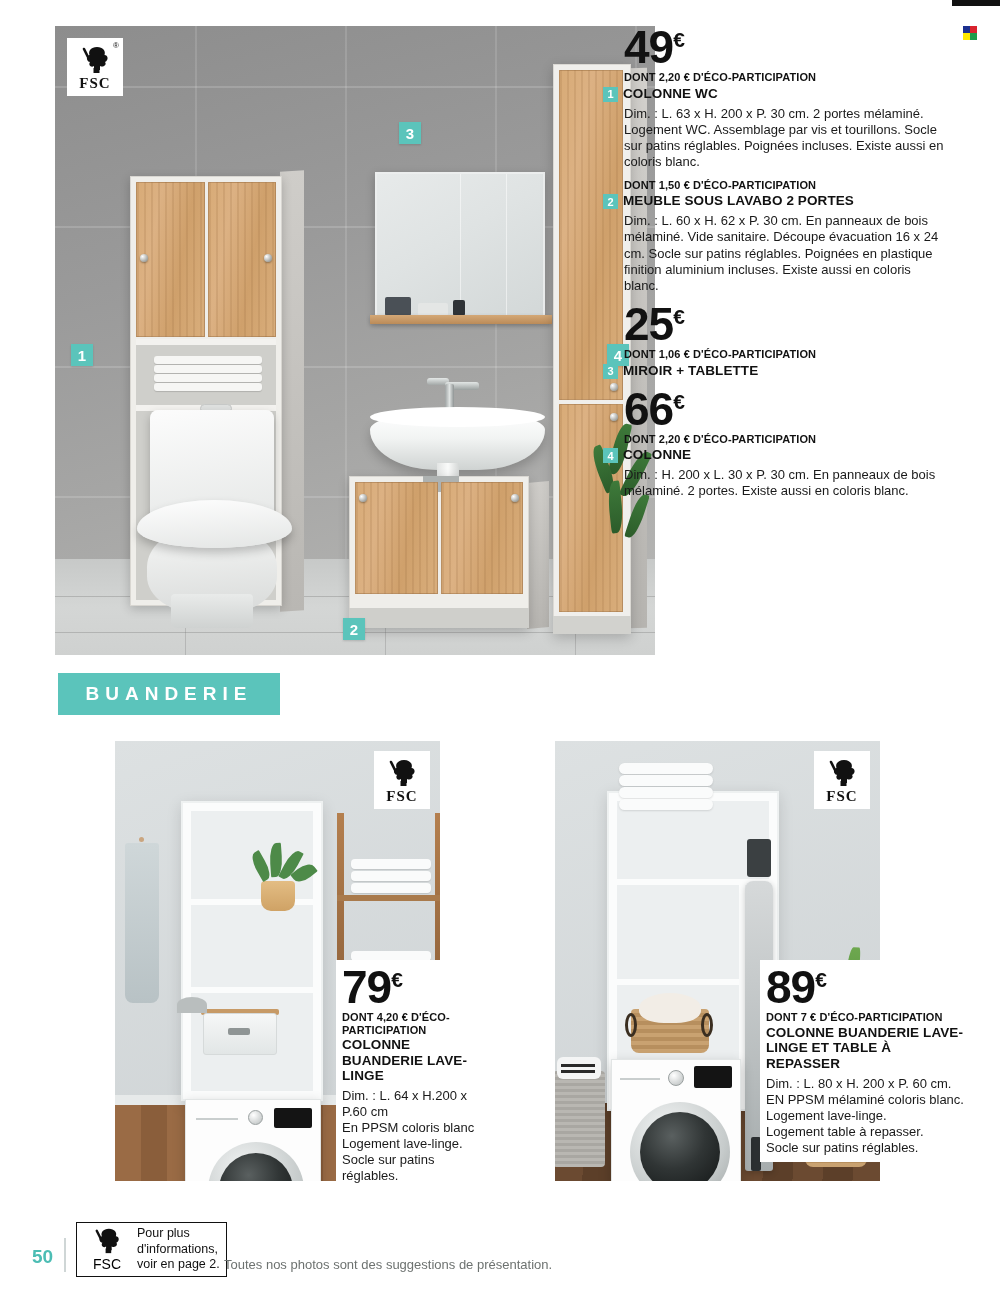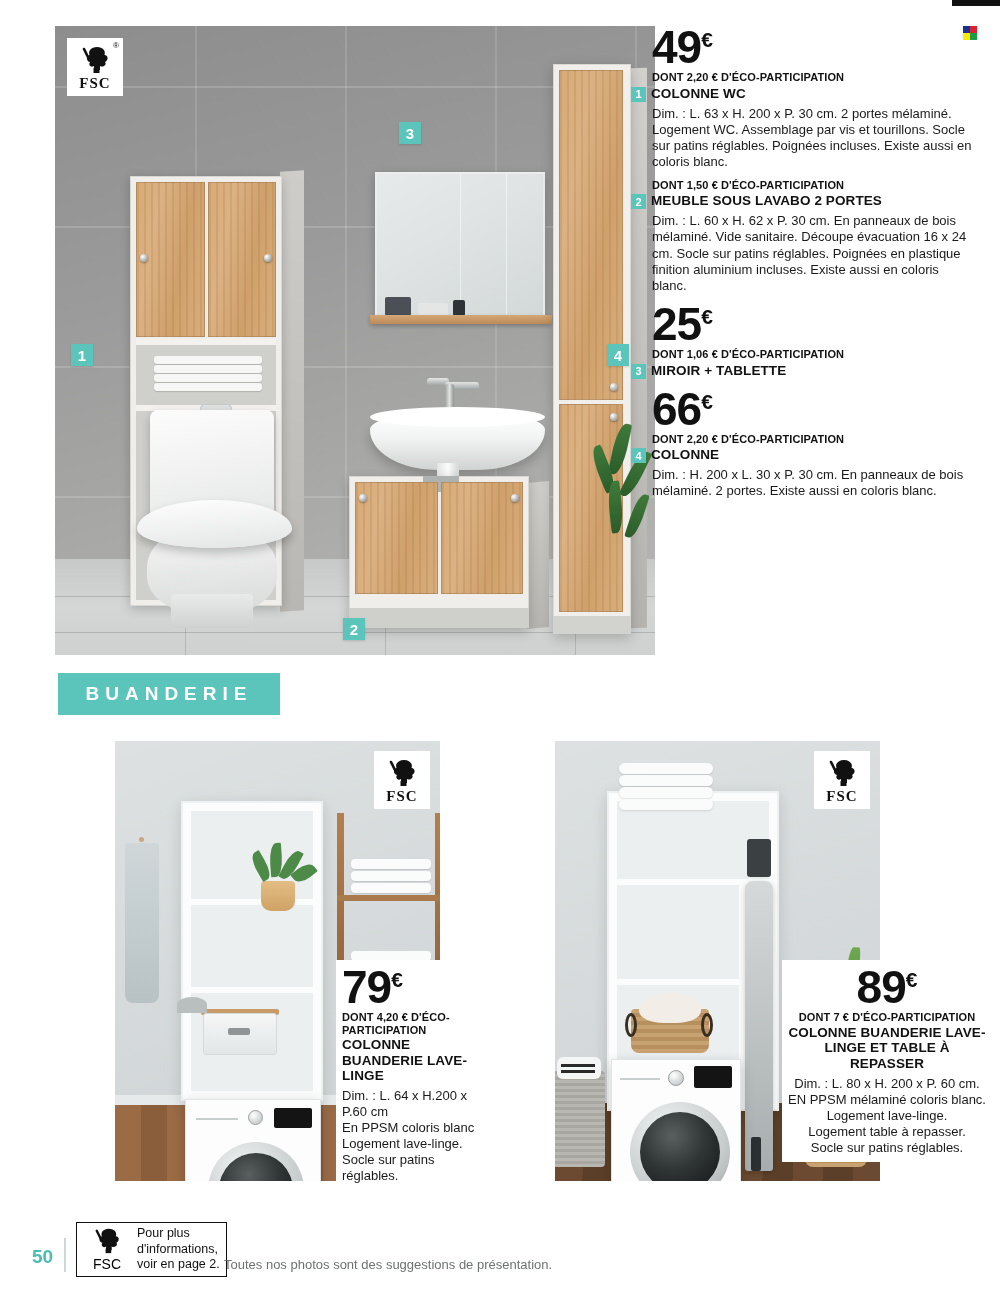--- a/index.html
+++ b/index.html
@@ -135,21 +135,21 @@
 
   
   .callout {
     position:absolute; background:#5bc4bb; color:#fff; font-weight:700;
     display:flex; align-items:center; justify-content:center;
     font-size:15px; width:22px; height:22px; letter-spacing:0;
     box-shadow:0 1px 2px rgba(0,0,0,.15);
   }
 
   
-  .desc-col { position:absolute; left:652px; top:26px; width:320px; }
+  .desc-col { position:absolute; left:624px; top:26px; width:320px; }
   .product { position:relative; margin-bottom:9px; }
   .price {
     font-family:"Liberation Sans", sans-serif; font-weight:700; color:#111;
     font-size:46px; line-height:0.92; letter-spacing:-1px;
   }
   .price .eur { font-size:21px; vertical-align:super; font-weight:700; letter-spacing:0; }
   .eco {
     font-size:11px; font-weight:700; color:#111; line-height:1.12; margin-top:3px;
     letter-spacing:0.1px;
   }
@@ -225,21 +225,21 @@
   .ironboard { position:absolute; background:linear-gradient(180deg,#d6d9da,#a7adae);
      border-radius:8px 8px 3px 3px; box-shadow:0 2px 6px rgba(0,0,0,.2); }
   .snake { position:absolute; background:linear-gradient(180deg,#6ea84f,#3f7c32); border-radius:50% 10% 50% 10%; }
 
   .fsc-lnd { position:absolute; width:56px; height:58px; right:10px; top:10px; }
   .fsc-lnd .fsc-text { font-size:15px; margin-top:1px; }
 
   
   .pricebox { position:absolute; background:#fff; padding:6px 4px 6px 6px; }
   .pb-left { left:336px; top:960px; width:160px; }
-  .pb-right { left:782px; top:960px; width:208px;text-align:center; }
+  .pb-right { left:760px; top:960px; width:208px; }
 
   
   .footer { position:absolute; left:28px; top:1222px; width:944px; height:62px; }
   .pagenum { position:absolute; left:4px; top:24px; font-size:19px; font-weight:700; color:#4cbdb4; }
   .pagediv { position:absolute; left:36px; top:16px; width:2px; height:34px; background:#cfd6d6; }
   .fsc-foot-box {
     position:absolute; left:48px; top:0px; height:55px; border:1px solid #111;
     display:flex; align-items:center; padding:2px 6px 2px 4px; background:#fff;
   }
   .fsc-foot-logo { width:52px; display:flex; flex-direction:column; align-items:center; }

